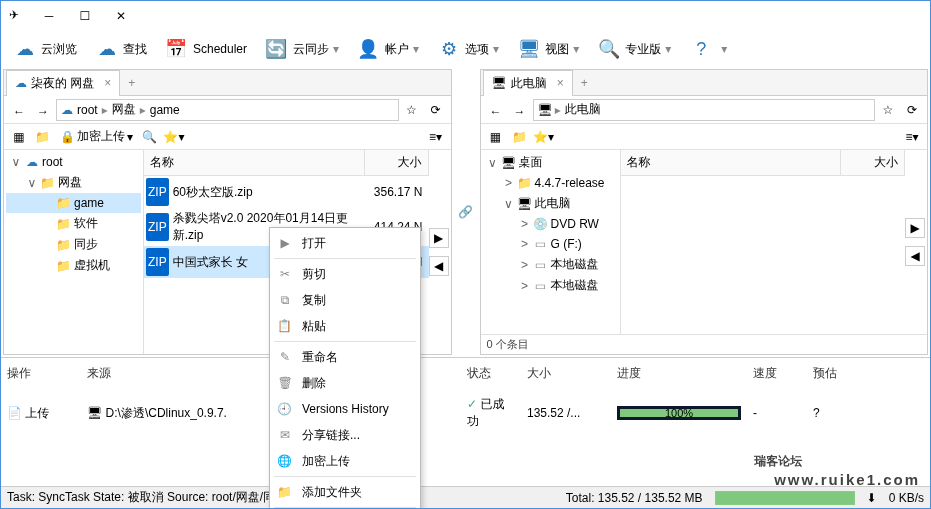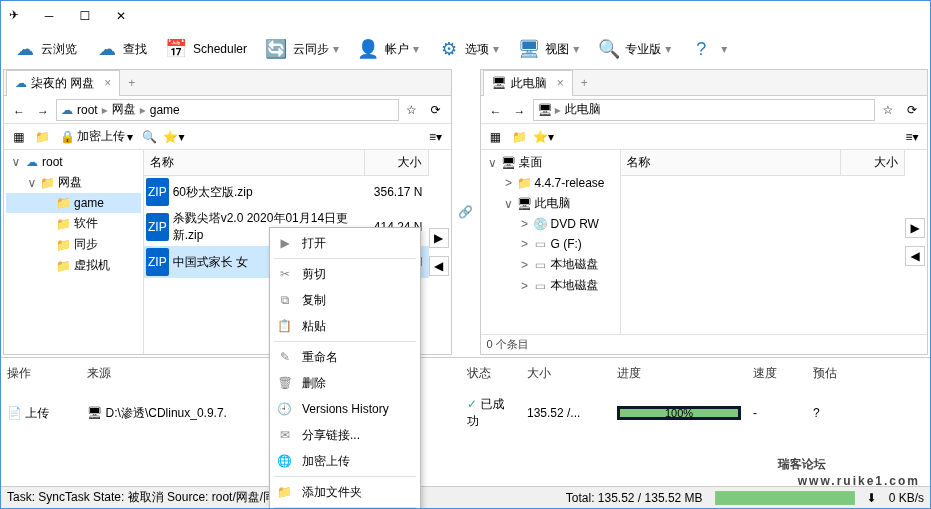--- a/index.html
+++ b/index.html
@@ -67,21 +67,21 @@
 .bottombar { position: absolute; bottom: 0; left: 0; right: 0; height: 22px; background: #f0f0f0; border-top: 1px solid #ccc; display: flex; align-items: center; padding: 0 6px; font-size: 11px; gap: 12px; }
 .bottombar .spacer { flex: 1; }
 .bigprog { width: 140px; height: 14px; background: #7ec97e; border: 1px solid #8c8; }
 
 .ctxmenu { position: absolute; background: #fff; border: 1px solid #bbb; box-shadow: 2px 2px 6px rgba(0,0,0,0.2); padding: 2px 0; z-index: 100; }
 .ctxitem { display: flex; align-items: center; padding: 4px 24px 4px 6px; gap: 8px; cursor: pointer; }
 .ctxitem .ci { width: 18px; height: 18px; display: flex; align-items: center; justify-content: center; color: #888; }
 .ctxsep { height: 1px; background: #e0e0e0; margin: 2px 4px; }
 
 .watermark { position: absolute; right: 10px; bottom: 20px; font-size: 22px; font-weight: bold; color: #222; opacity: 0.85; pointer-events: none; }
-.watermark small { font-size: 12px; display: block; letter-spacing: 2px; padding-left: 20px; }
+.watermark small { font-size: 15px; display: block; letter-spacing: 2px; padding-left: 20px; }
 
 .folder-ico { color: #f5c344; }
 .zip-ico { background: #0066cc; color: #fff; font-size: 12px; padding: 7px 2px; border-radius: 2px; }
 .disk-ico { color: #888; }
 .cloud-ico { color: #2a7ab9; }
 </style>
 </head>
 <body>
 
 <div class="titlebar">

